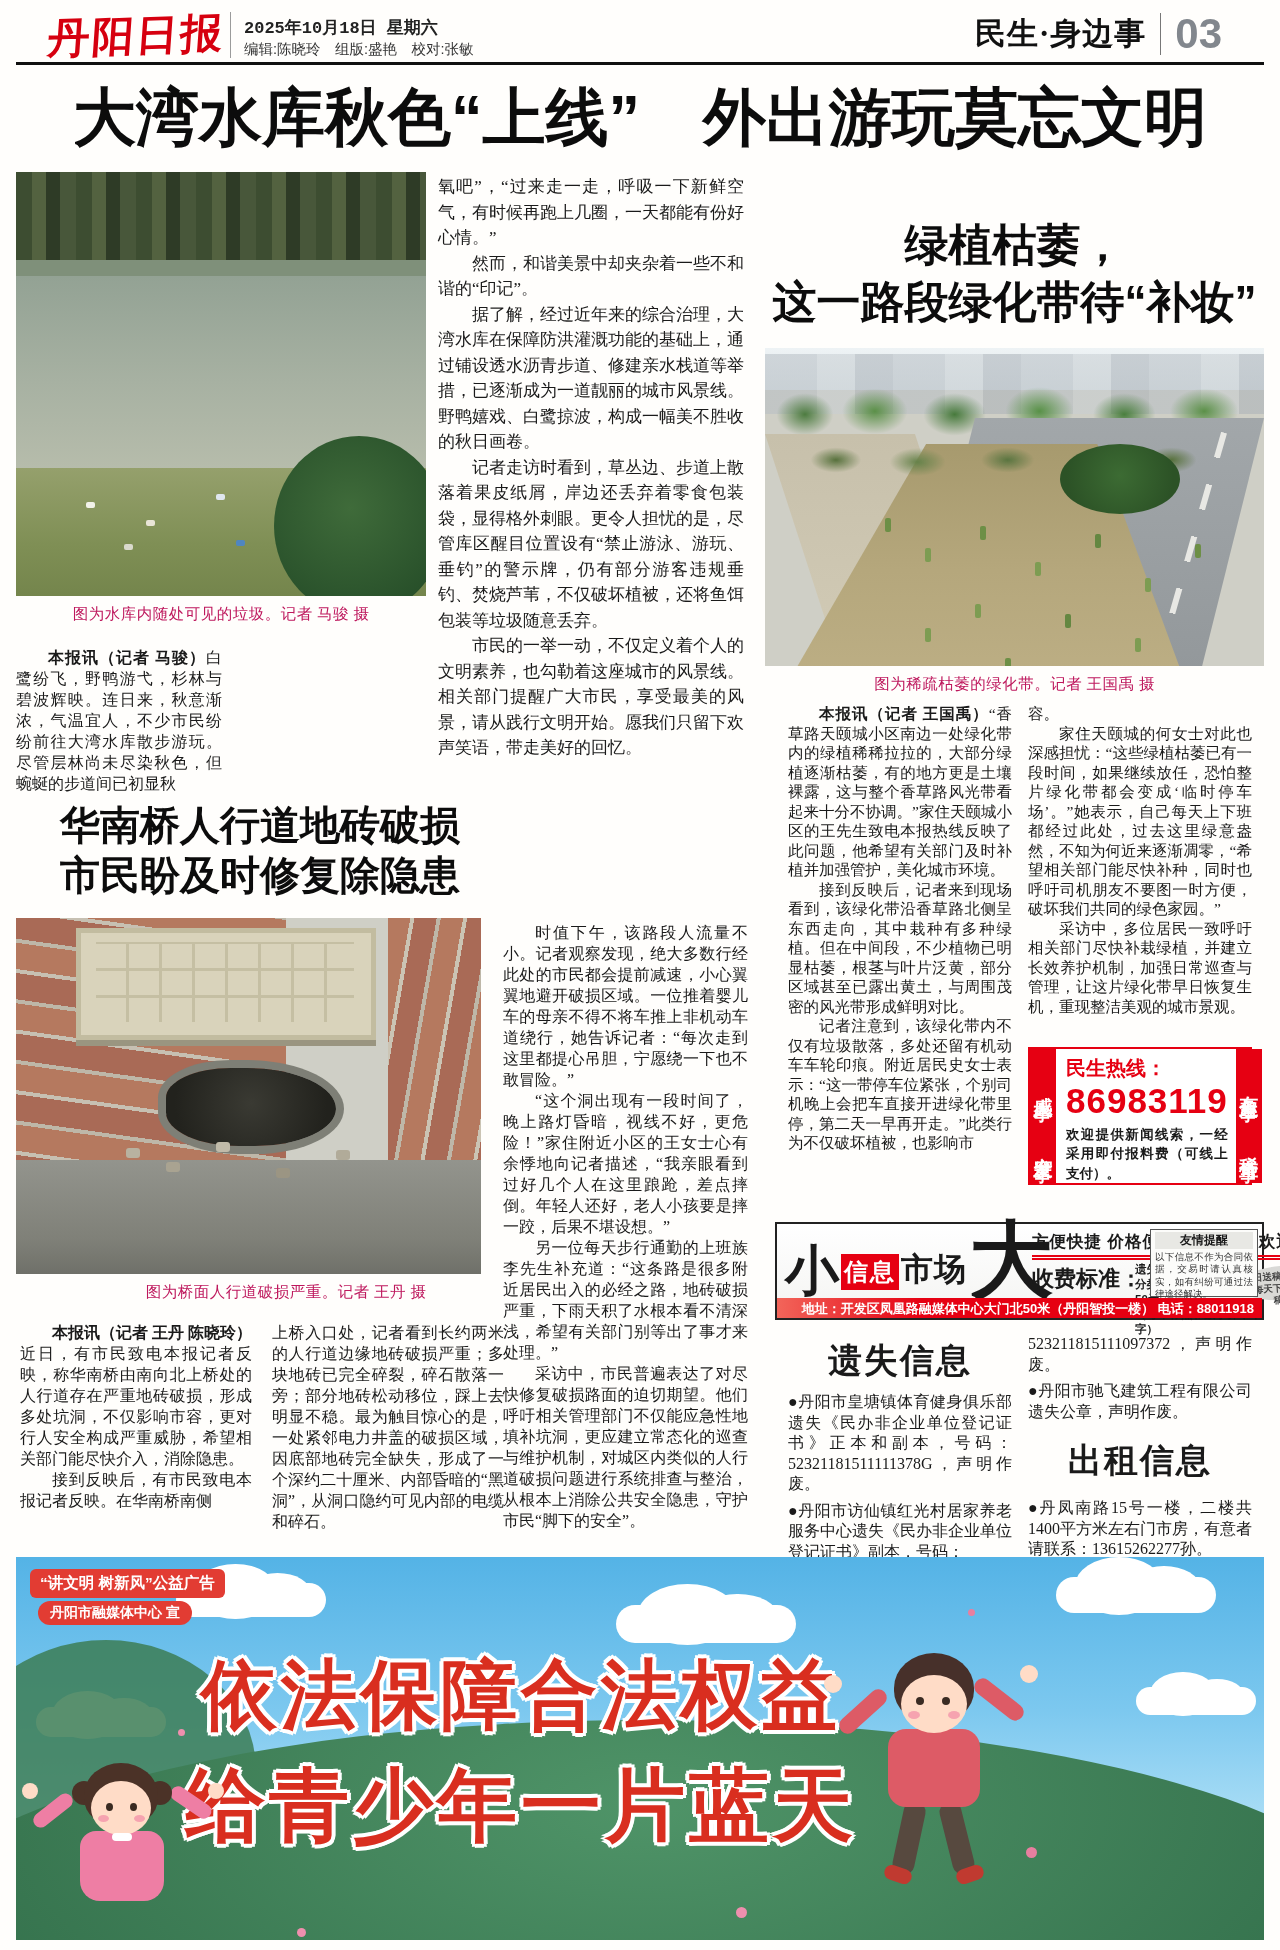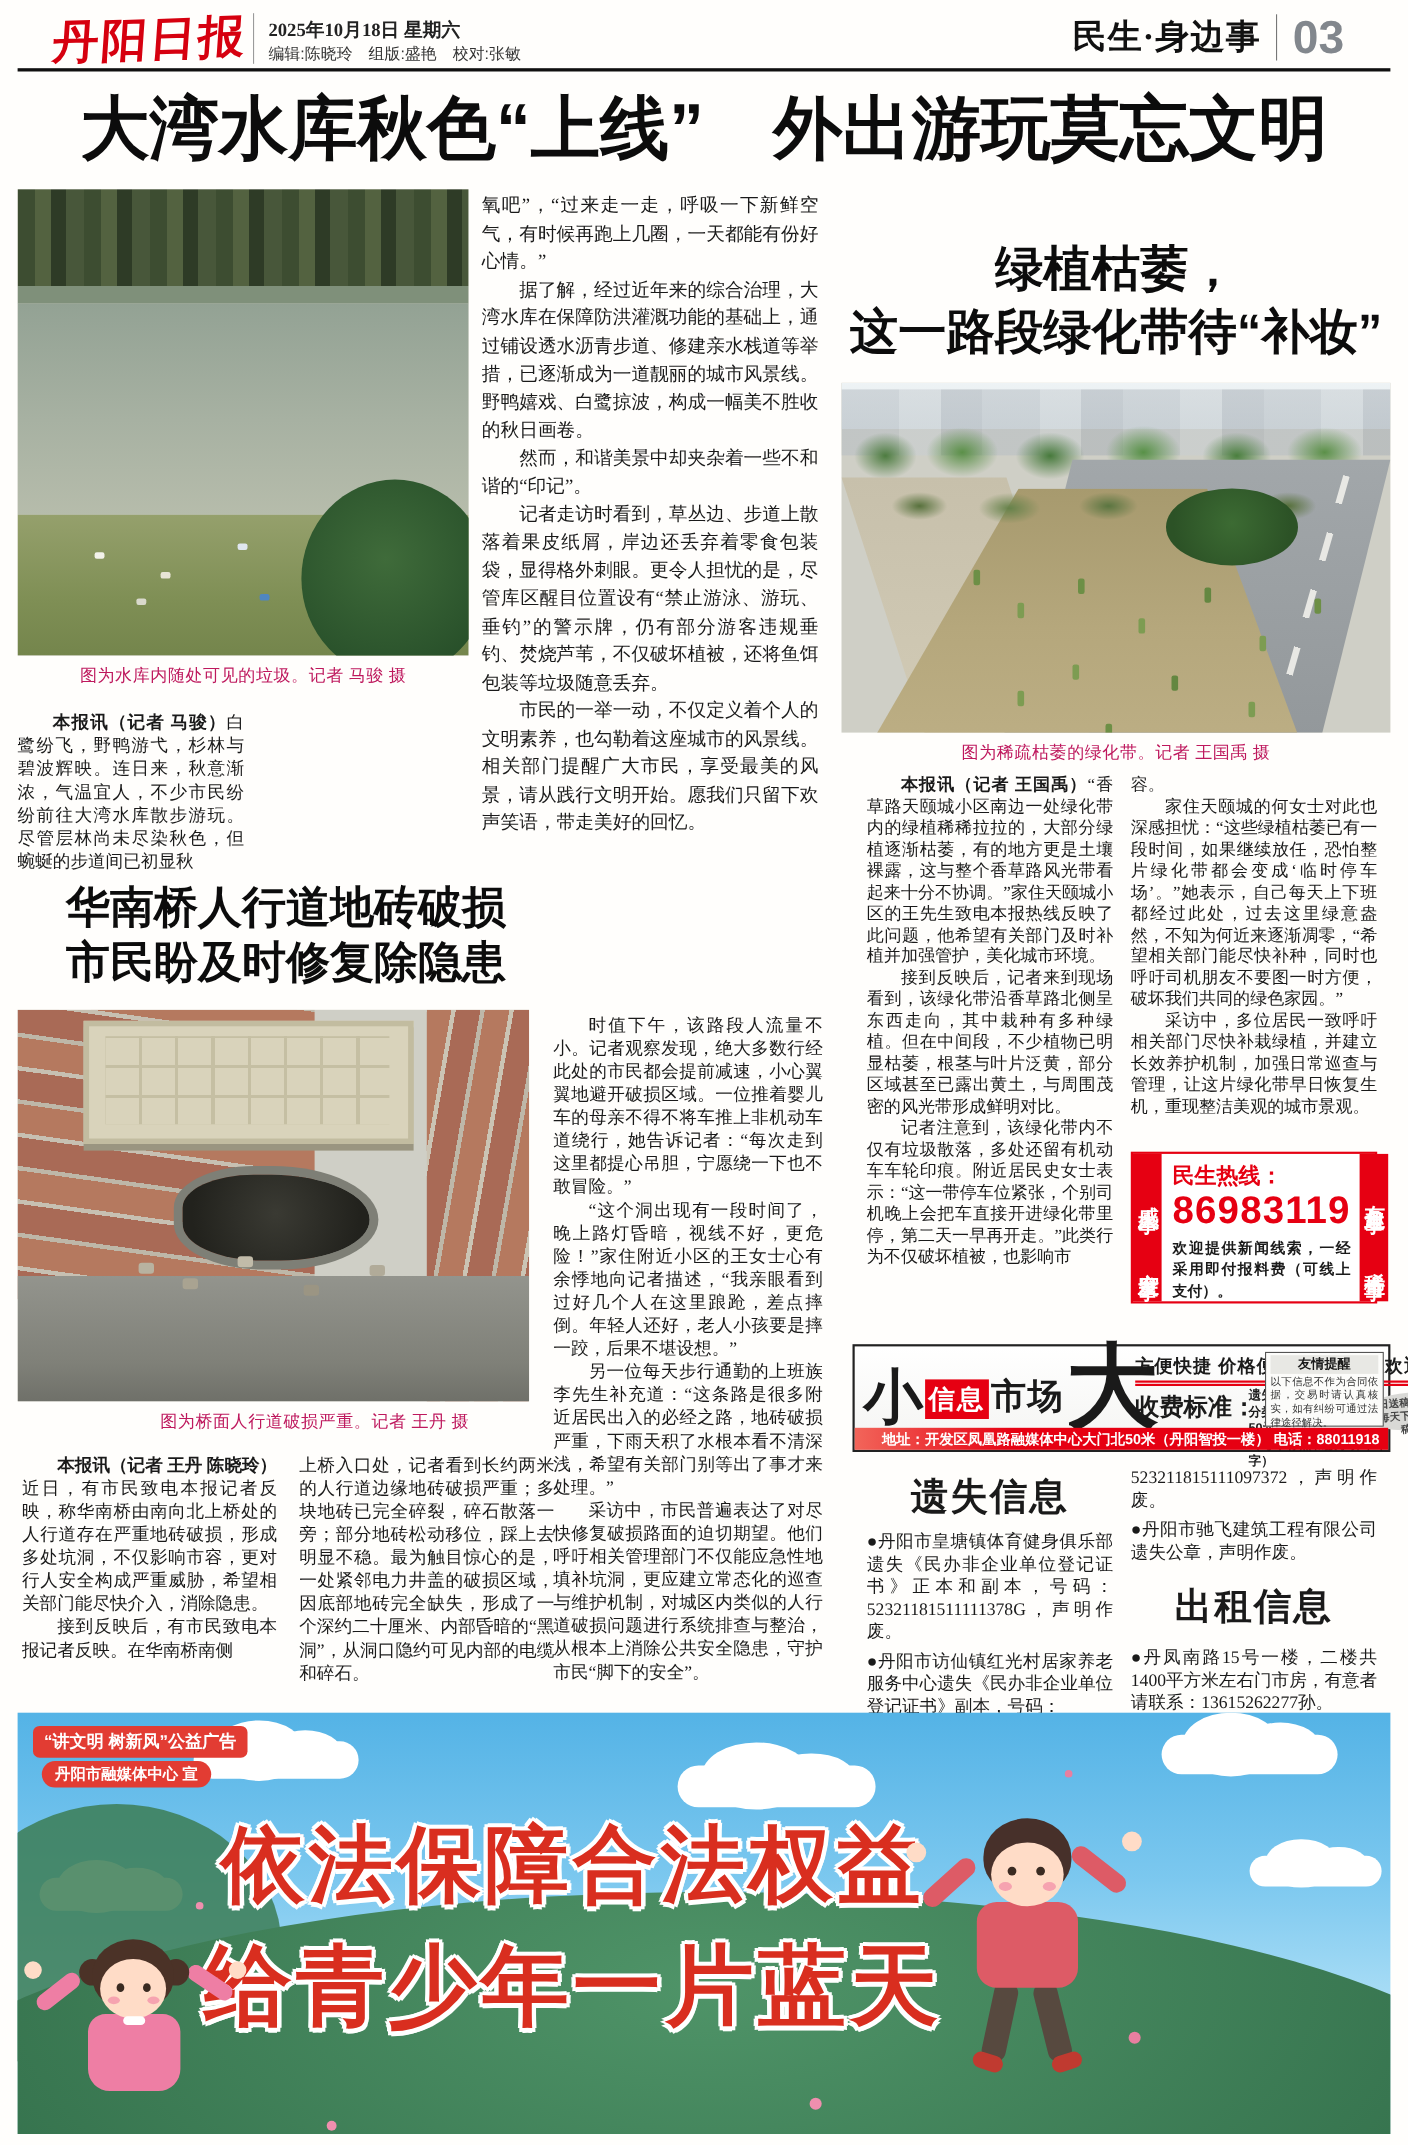--- a/index.html
+++ b/index.html
@@ -4,21 +4,21 @@
 <style>
   * { box-sizing: border-box; margin: 0; padding: 0; }
   html,body { background:#ffffff; }
   body { width:1280px; height:1950px; position:relative; font-family:"Liberation Serif","DejaVu Serif",serif; color:#1a1a1a; }
   #page { position:absolute; inset:0; width:1280px; height:1950px; background:#fffefc; overflow:hidden; }
   .abs { position:absolute; }
 
   
   #logo { left:48px; top:8px; font-size:42px; font-weight:900; color:#d6000f; font-family:"Liberation Serif","DejaVu Serif",serif; transform:skewX(-6deg) rotate(-2deg); letter-spacing:2px; }
   #hdr-div { left:230px; top:12px; width:1px; height:46px; background:#9b9b9b; }
-  #hdr-date { left:244px; top:16px; font-size:17px; font-weight:700; color:#222; font-family:Liberation Serif, serif; }
+  #hdr-date { left:244px; top:16px; font-size:17px; font-weight:700; color:#222; font-family:Liberation Mono, monospace; }
   #hdr-credits { left:244px; top:40px; font-size:14.5px; color:#333; font-family:"Liberation Sans","DejaVu Sans",sans-serif; }
   #hdr-right { right:58px; top:10px; display:flex; align-items:center; gap:14px; }
   #hdr-section { font-size:31px; font-weight:900; color:#111; letter-spacing:1px; }
   #hdr-right .vline { width:1px; height:42px; background:#777; }
   #hdr-page-no { font-size:42px; font-weight:900; color:#82878d; font-family:"Liberation Sans","DejaVu Sans",sans-serif; }
   #top-rule { left:16px; top:62px; width:1248px; height:3px; background:#101010; }
 
   
   #main-headline { left:16px; top:78px; width:1248px; text-align:center; font-size:63px; font-weight:900; color:#0c0c0c; letter-spacing:0px; font-family:"Liberation Sans","DejaVu Sans",sans-serif; line-height:1.25; white-space:nowrap; }
   .sub-headline { font-family:"Liberation Sans","DejaVu Sans",sans-serif; font-weight:900; color:#0c0c0c; text-align:center; }
@@ -201,22 +201,22 @@
     <div id="ph1-litter"></div>
     <div id="ph1-bush"></div>
   </div>
   <div class="abs caption" style="left:16px;top:604px;width:410px;">图为水库内随处可见的垃圾。记者 马骏 摄</div>
 
   <div class="abs col body16" style="left:16px;top:647px;width:206px;">
     <p><b class="lead">本报讯（记者 马骏）</b><span>白鹭纷飞，野鸭游弋，杉林与碧波辉映。连日来，秋意渐浓，气温宜人，不少市民纷纷前往大湾水库散步游玩。尽管层林尚未尽染秋色，但蜿蜒的步道间已初显秋</span></p>
   </div>
   <div class="abs col body17" style="left:438px;top:174px;width:306px;">
     <p class="noindent">氧吧”，“过来走一走，呼吸一下新鲜空气，有时候再跑上几圈，一天都能有份好心情。”</p>
+    <p>然而，和谐美景中却夹杂着一些不和谐的“印记”。</p>
     <p>据了解，经过近年来的综合治理，大湾水库在保障防洪灌溉功能的基础上，通过铺设透水沥青步道、修建亲水栈道等举措，已逐渐成为一道靓丽的城市风景线。野鸭嬉戏、白鹭掠波，构成一幅美不胜收的秋日画卷。</p>
-    <p>然而，和谐美景中却夹杂着一些不和谐的“印记”。</p>
     <p>记者走访时看到，草丛边、步道上散落着果皮纸屑，岸边还丢弃着零食包装袋，显得格外刺眼。更令人担忧的是，尽管库区醒目位置设有“禁止游泳、游玩、垂钓”的警示牌，仍有部分游客违规垂钓、焚烧芦苇，不仅破坏植被，还将鱼饵包装等垃圾随意丢弃。</p>
     <p>市民的一举一动，不仅定义着个人的文明素养，也勾勒着这座城市的风景线。相关部门提醒广大市民，享受最美的风景，请从践行文明开始。愿我们只留下欢声笑语，带走美好的回忆。</p>
   </div>
 
   <div class="abs sub-headline" style="left:765px;top:216px;width:499px;font-size:44px;line-height:57px;">
     <div>绿植枯萎，</div>
     <div>这一路段绿化带待“补妆”</div>
   </div>
   <div class="abs photo" style="left:765px;top:348px;width:499px;height:318px;">
     <div id="ph2-sky"></div>

